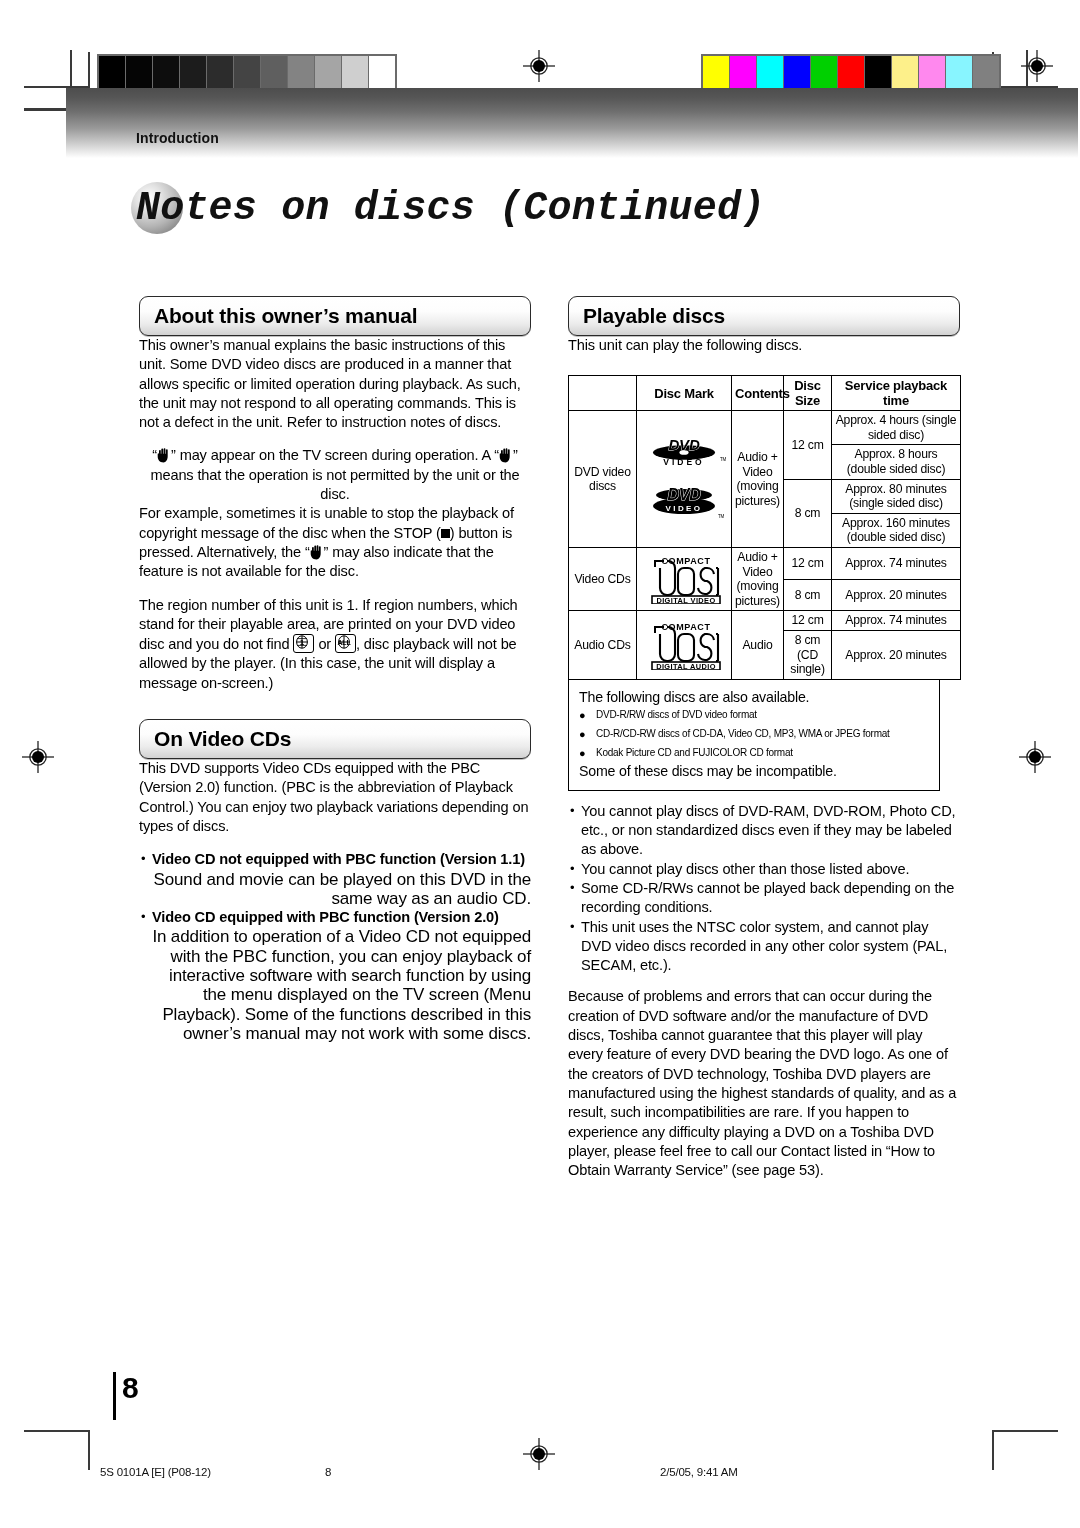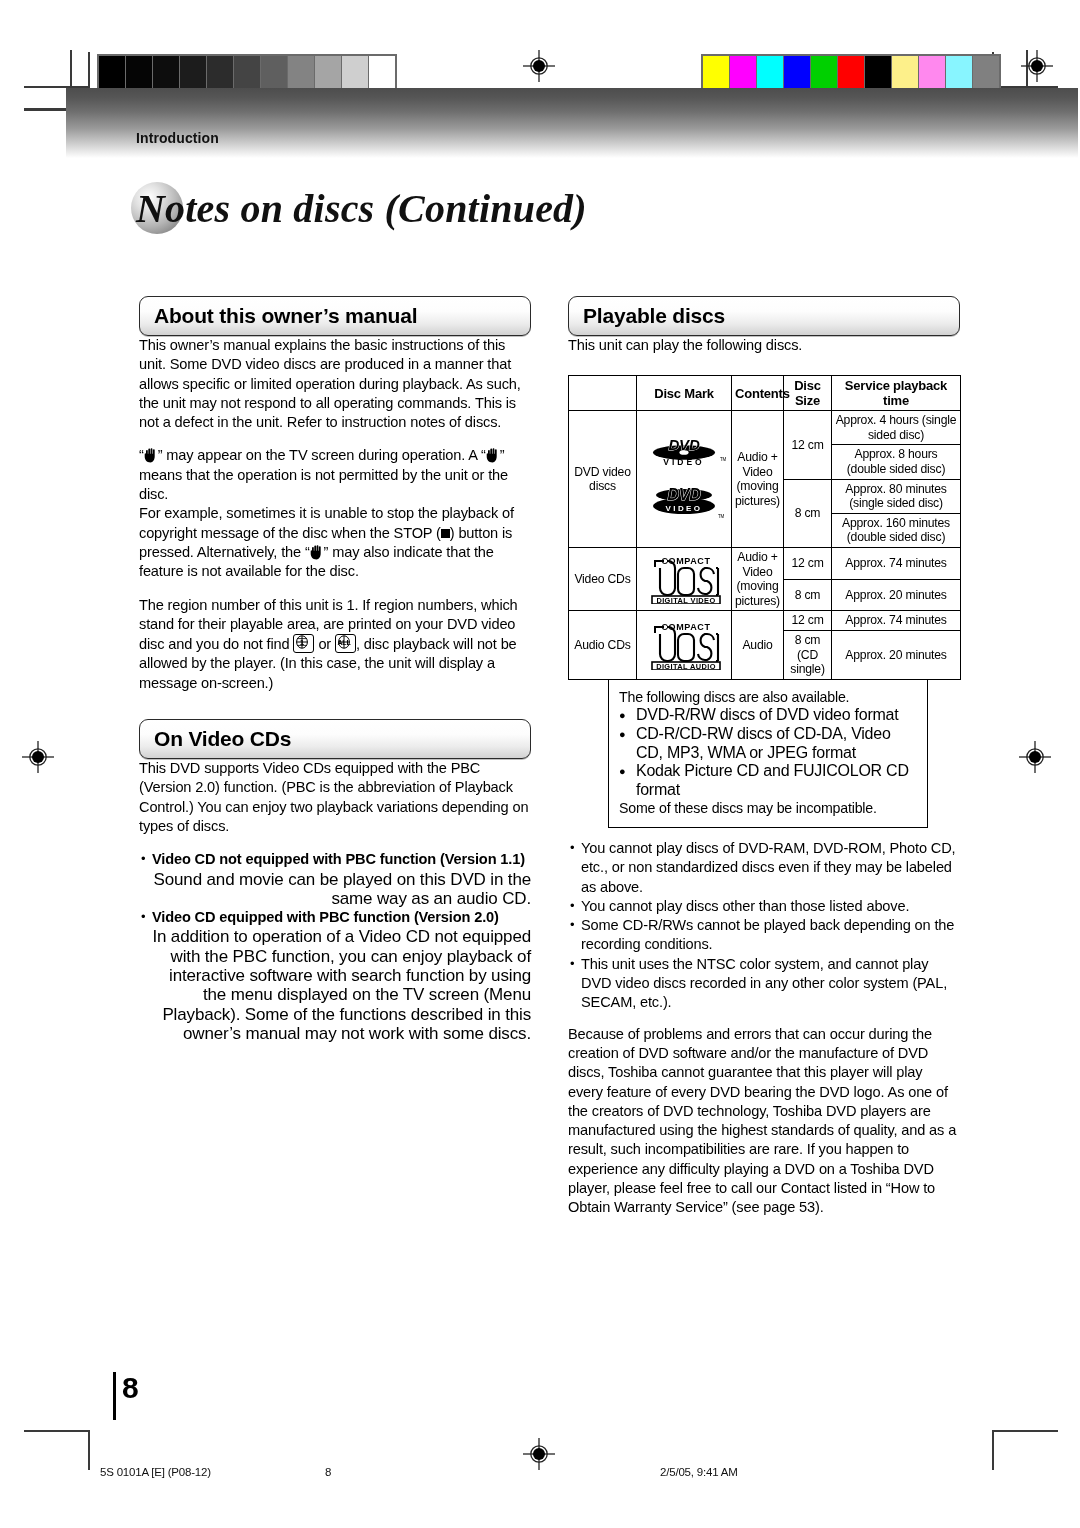--- a/index.html
+++ b/index.html
@@ -17,36 +17,36 @@
 
   
   .headband{position:absolute;left:66px;top:88px;width:1012px;height:70px;
     background:linear-gradient(to bottom,#4d4d4d 0%,#565656 14%,#6f6f6f 34%,#9a9a9a 58%,#cfcfcf 80%,#ffffff 100%);}
   .headband-label{position:absolute;left:136px;top:130px;font-size:14px;font-weight:bold;letter-spacing:.1px;color:#111;}
 
   
   .title-wrap{position:absolute;left:136px;top:178px;height:60px;display:flex;align-items:center;}
   .title-ball{position:absolute;left:-5px;top:4px;width:52px;height:52px;border-radius:50%;
      background:radial-gradient(circle at 34% 30%,#ffffff 0%,#e2e2e2 26%,#b4b4b4 58%,#8f8f8f 78%,#7d7d7d 100%);}
-  .title-text{position:relative;font-family:Liberation Serif, serif;font-style:italic;font-weight:bold;font-size:40px;color:#111;letter-spacing:.2px;}
+  .title-text{position:relative;font-family:Liberation Mono, monospace;font-style:italic;font-weight:bold;font-size:40px;color:#111;letter-spacing:.2px;}
 
   
   .colL{position:absolute;left:139px;top:296px;width:392px;}
   .colR{position:absolute;left:568px;top:296px;width:392px;}
 
   
   .pill{position:relative;height:40px;border:1px solid #2a2a2a;border-radius:9px;
      background:linear-gradient(to bottom,#ffffff 0%,#fdfdfd 38%,#ececec 70%,#d2d2d2 100%);
      display:flex;align-items:center;box-sizing:border-box;margin-bottom:0;
      box-shadow:0 1px 0 rgba(0,0,0,.25);}
   .pill span{font-size:21px;font-weight:bold;padding-left:14px;letter-spacing:-.2px;color:#000;}
 
   
   p.t{font-size:14.6px;line-height:19.3px;margin:0 0 14px 0;letter-spacing:-.15px;}
-  p.tight{margin-bottom:0;}
+  p.tight{margin-bottom:0;text-align:center;}
   .bold{font-weight:bold;}
 
   
   .hand{display:inline-block;width:14px;height:15px;vertical-align:-3px;position:relative;}
   .hand svg{position:absolute;left:0;top:0;}
   .sqstop{display:inline-block;width:9px;height:9px;background:#000;vertical-align:0px;}
 
   
   .rgn{display:inline-block;width:19px;height:17px;vertical-align:-4px;border:1.6px solid #000;border-radius:3px;
        background:#fff;position:relative;overflow:hidden;}
@@ -64,24 +64,24 @@
        font-size:12.2px;line-height:14.6px;font-weight:normal;letter-spacing:-.2px;}
   table.discs th{font-weight:bold;font-size:13px;line-height:15px;}
   td.cat{font-weight:bold;font-size:14.4px;line-height:17px;text-align:left;padding-left:6px;}
   td.mark{padding:3px 2px;}
 
   
   .dvdlogo{display:block;margin:2px auto;}
   .cdlogo{display:block;margin:2px auto;}
 
   
-  .notebox{border:1.4px solid #000;border-top:none;padding:8px 10px 9px 10px;box-sizing:border-box;width:320px;margin-left:40px;}
+  .notebox{border:1.4px solid #000;border-top:none;padding:8px 10px 9px 10px;box-sizing:border-box;width:372px;}
   .notebox .lead{font-size:14.2px;line-height:18.6px;letter-spacing:-.2px;}
   ul.fill{list-style:none;margin:0;padding:0;}
-  ul.fill>li{font-size:16px;line-height:18.6px;padding-left:17px;position:relative;letter-spacing:-.25px;}
+  ul.fill>li{font-size:10px;line-height:18.6px;padding-left:17px;position:relative;letter-spacing:-.25px;}
   ul.fill>li:before{content:"\25CF";position:absolute;left:0;top:0;font-size:11px;line-height:18.6px;}
 
   
   .pgrule{position:absolute;left:113px;top:1372px;width:3px;height:48px;background:#000;}
   .pgnum{position:absolute;left:122px;top:1371px;font-size:30px;font-weight:bold;line-height:34px;}
   .foot{position:absolute;font-size:11.5px;color:#111;letter-spacing:-.2px;}
 </style>
 </head>
 <body>
 

